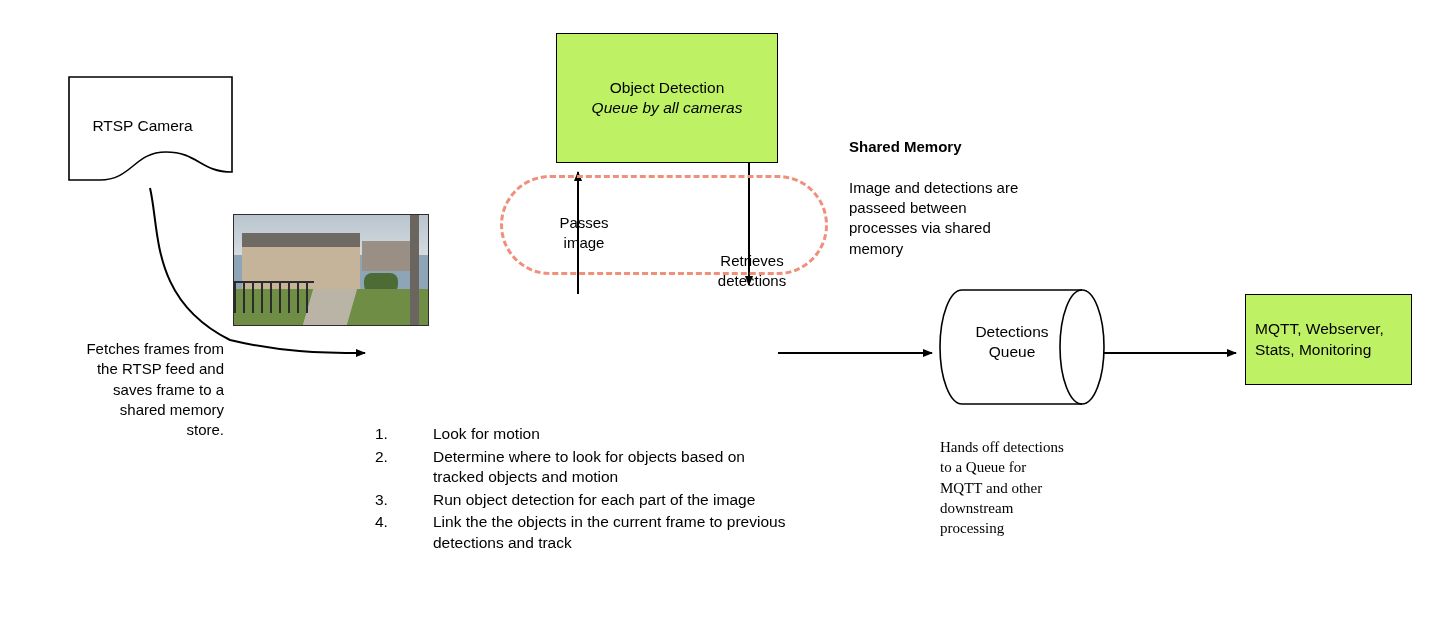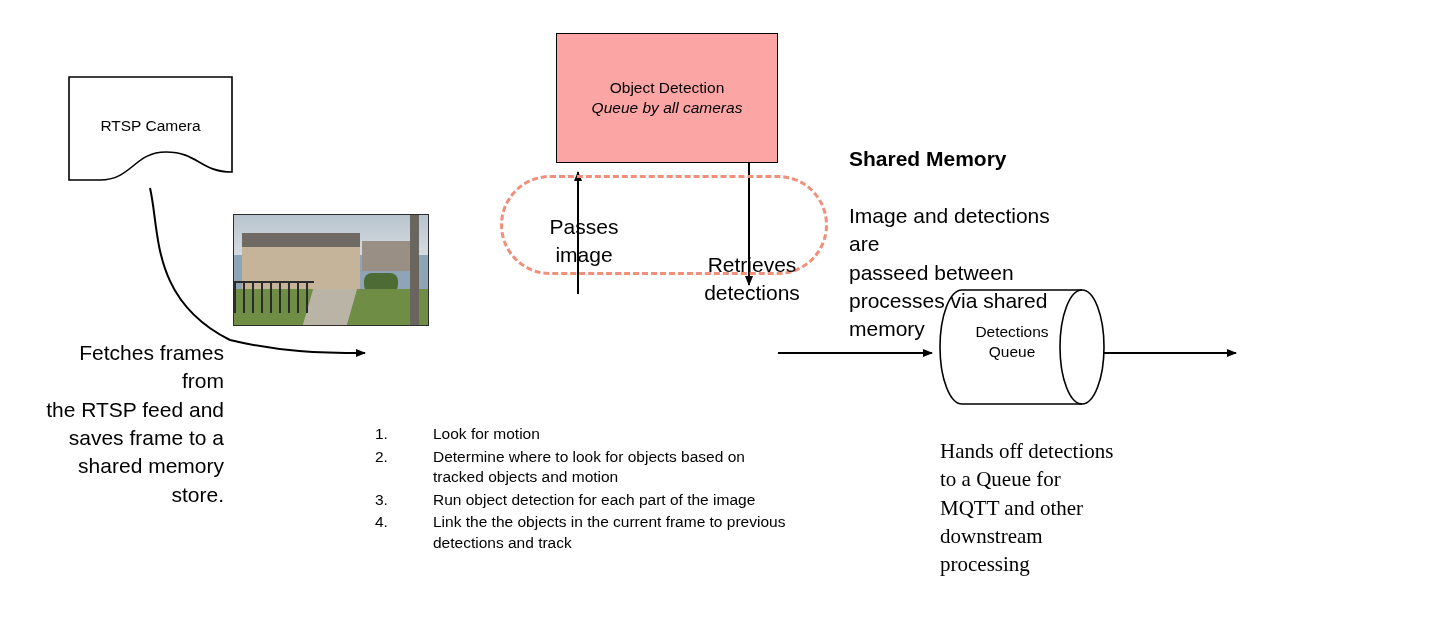--- a/index.html
+++ b/index.html
@@ -23,48 +23,48 @@
     left: 0;
     top: 0;
     width: 1448px;
     height: 625px;
   }
   .node {
     position: absolute;
     box-sizing: border-box;
   }
   .box-yellow {
-    background: #fca5a5;
+    background: #bef264;
     border: 1.5px solid #000000;
     display: flex;
     flex-direction: column;
     align-items: center;
     justify-content: center;
     text-align: center;
   }
   .txt {
     font-size: 15.5px;
     line-height: 1.32;
     white-space: pre-line;
   }
   .txt-italic {
     font-style: italic;
   }
   .label-free {
     position: absolute;
-    font-size: 21px;
+    font-size: 15px;
     line-height: 1.35;
     white-space: pre-line;
   }
   .label-bold {
     font-weight: bold;
   }
   
   #rtsp-camera {
-    left: 68px;
+    left: 60px;
     top: 76px;
     width: 151px;
     height: 112px;
     text-decoration: underline;
   }
   #rtsp-camera .doc-label {
     position: absolute;
     left: 0;
     top: 40px;
     width: 165px;
@@ -247,20 +247,24 @@
     <div class="snap-pole"></div>
     <div class="snap-stamp"></div>
   </div>
 
 
   <div class="node" id="detections-queue">
     <div class="cyl-label txt">Detections
 Queue</div>
   </div>
 
+  <div class="node box-yellow" id="mqtt-box">
+    <div class="txt">MQTT, Webserver,
+Stats, Monitoring</div>
+  </div>
 
   <div class="label-free" id="passes-image-text">Passes
 image</div>
   <div class="label-free" id="retrieves-text">Retrieves
 detections</div>
 
   <div class="label-free" id="fetches-text">Fetches frames from
 the RTSP feed and
 saves frame to a
 shared memory

